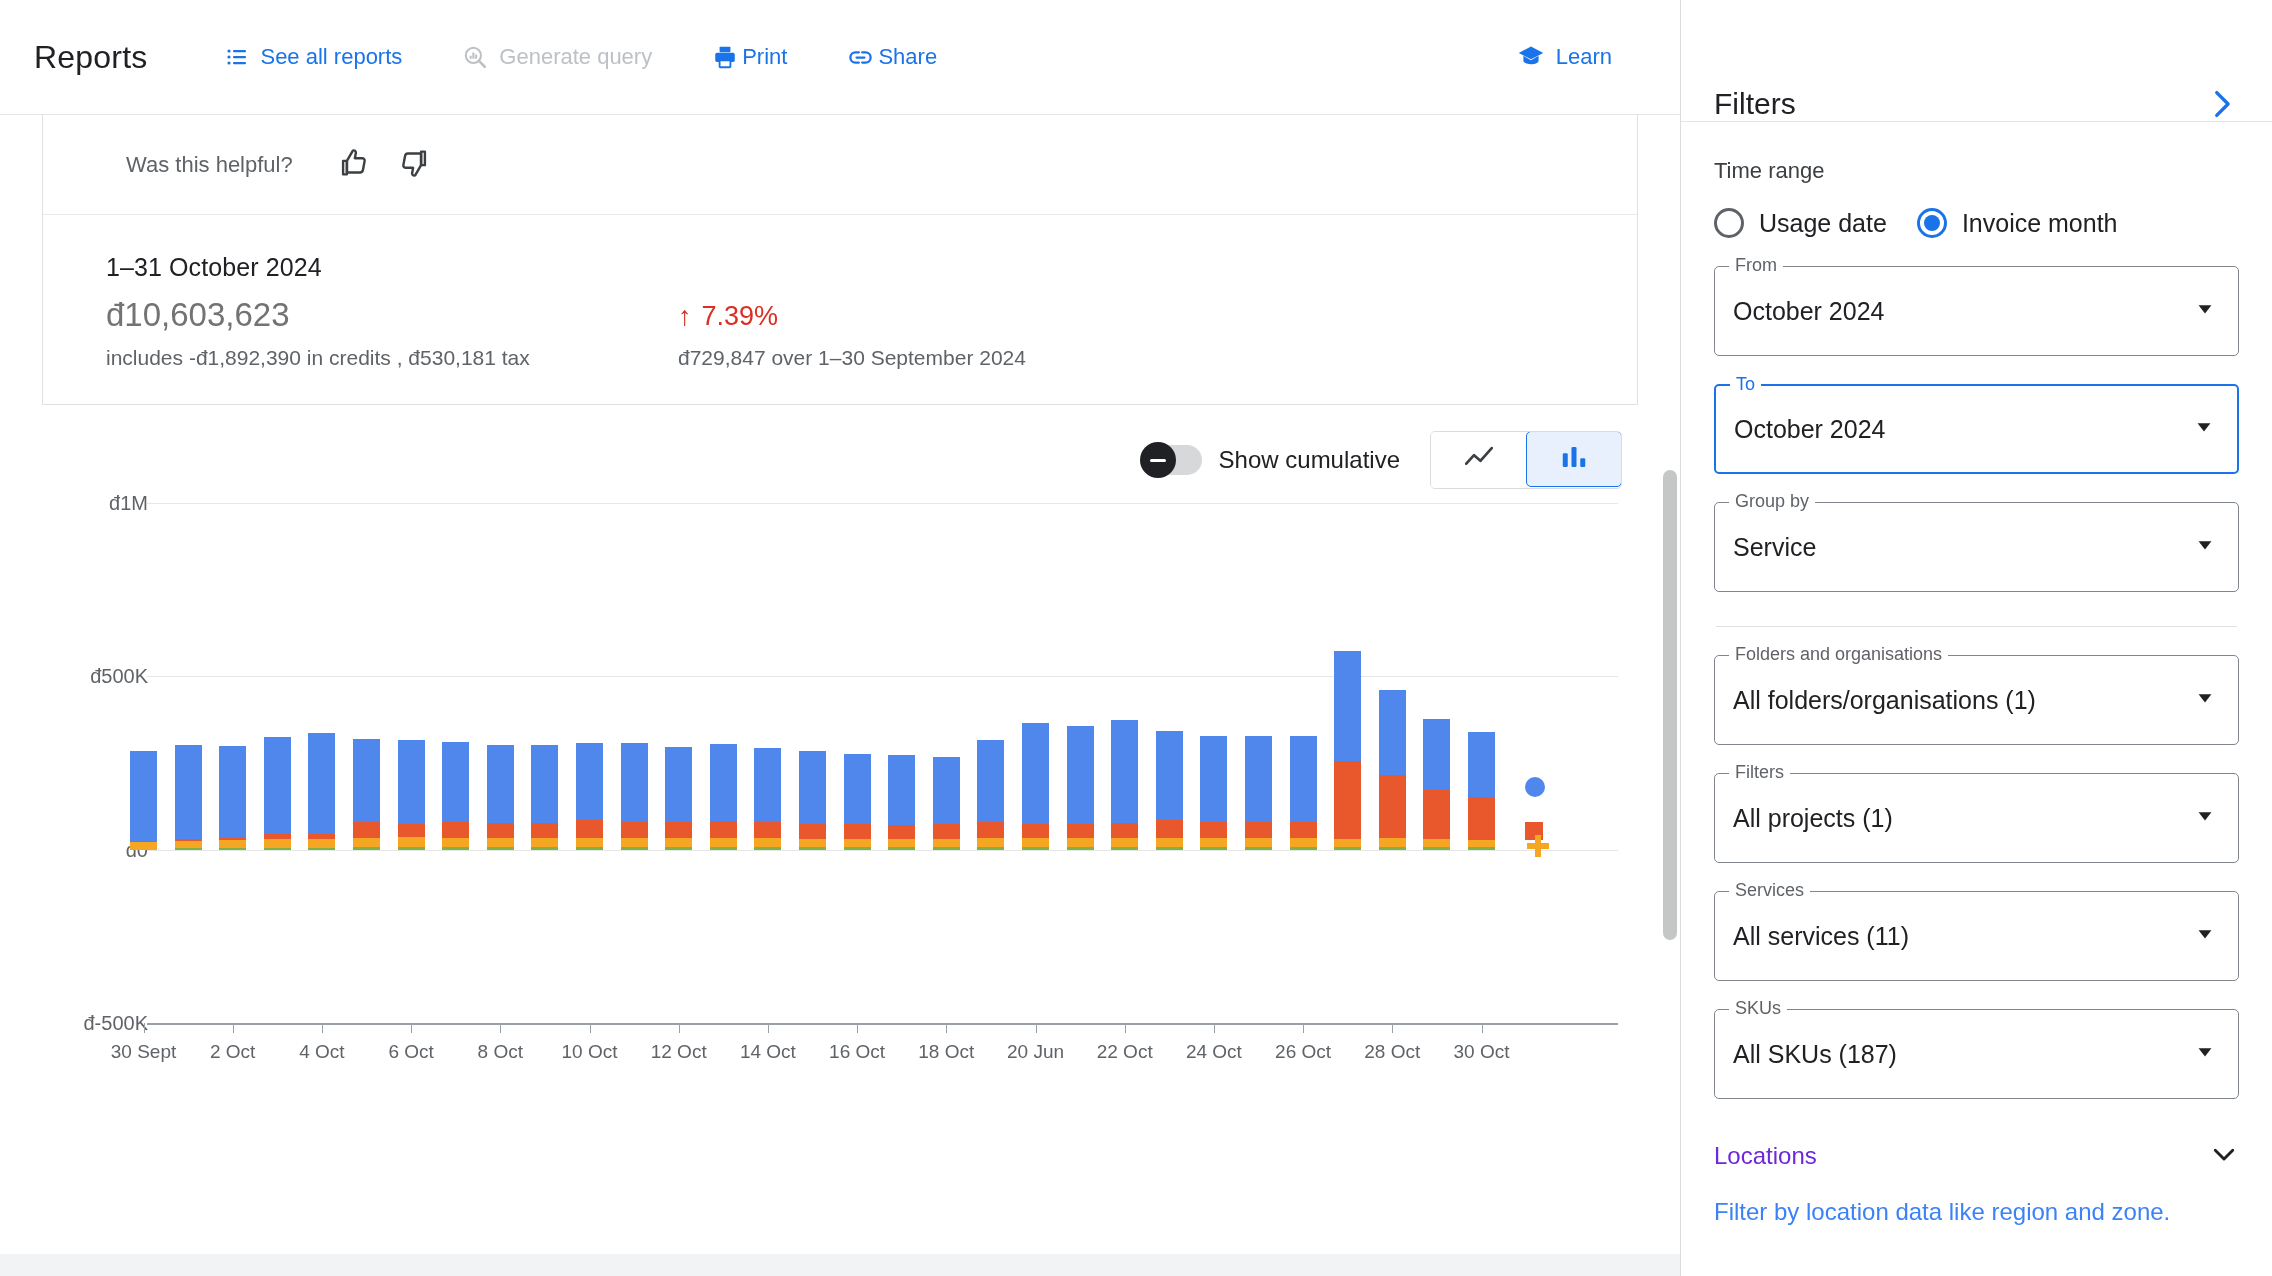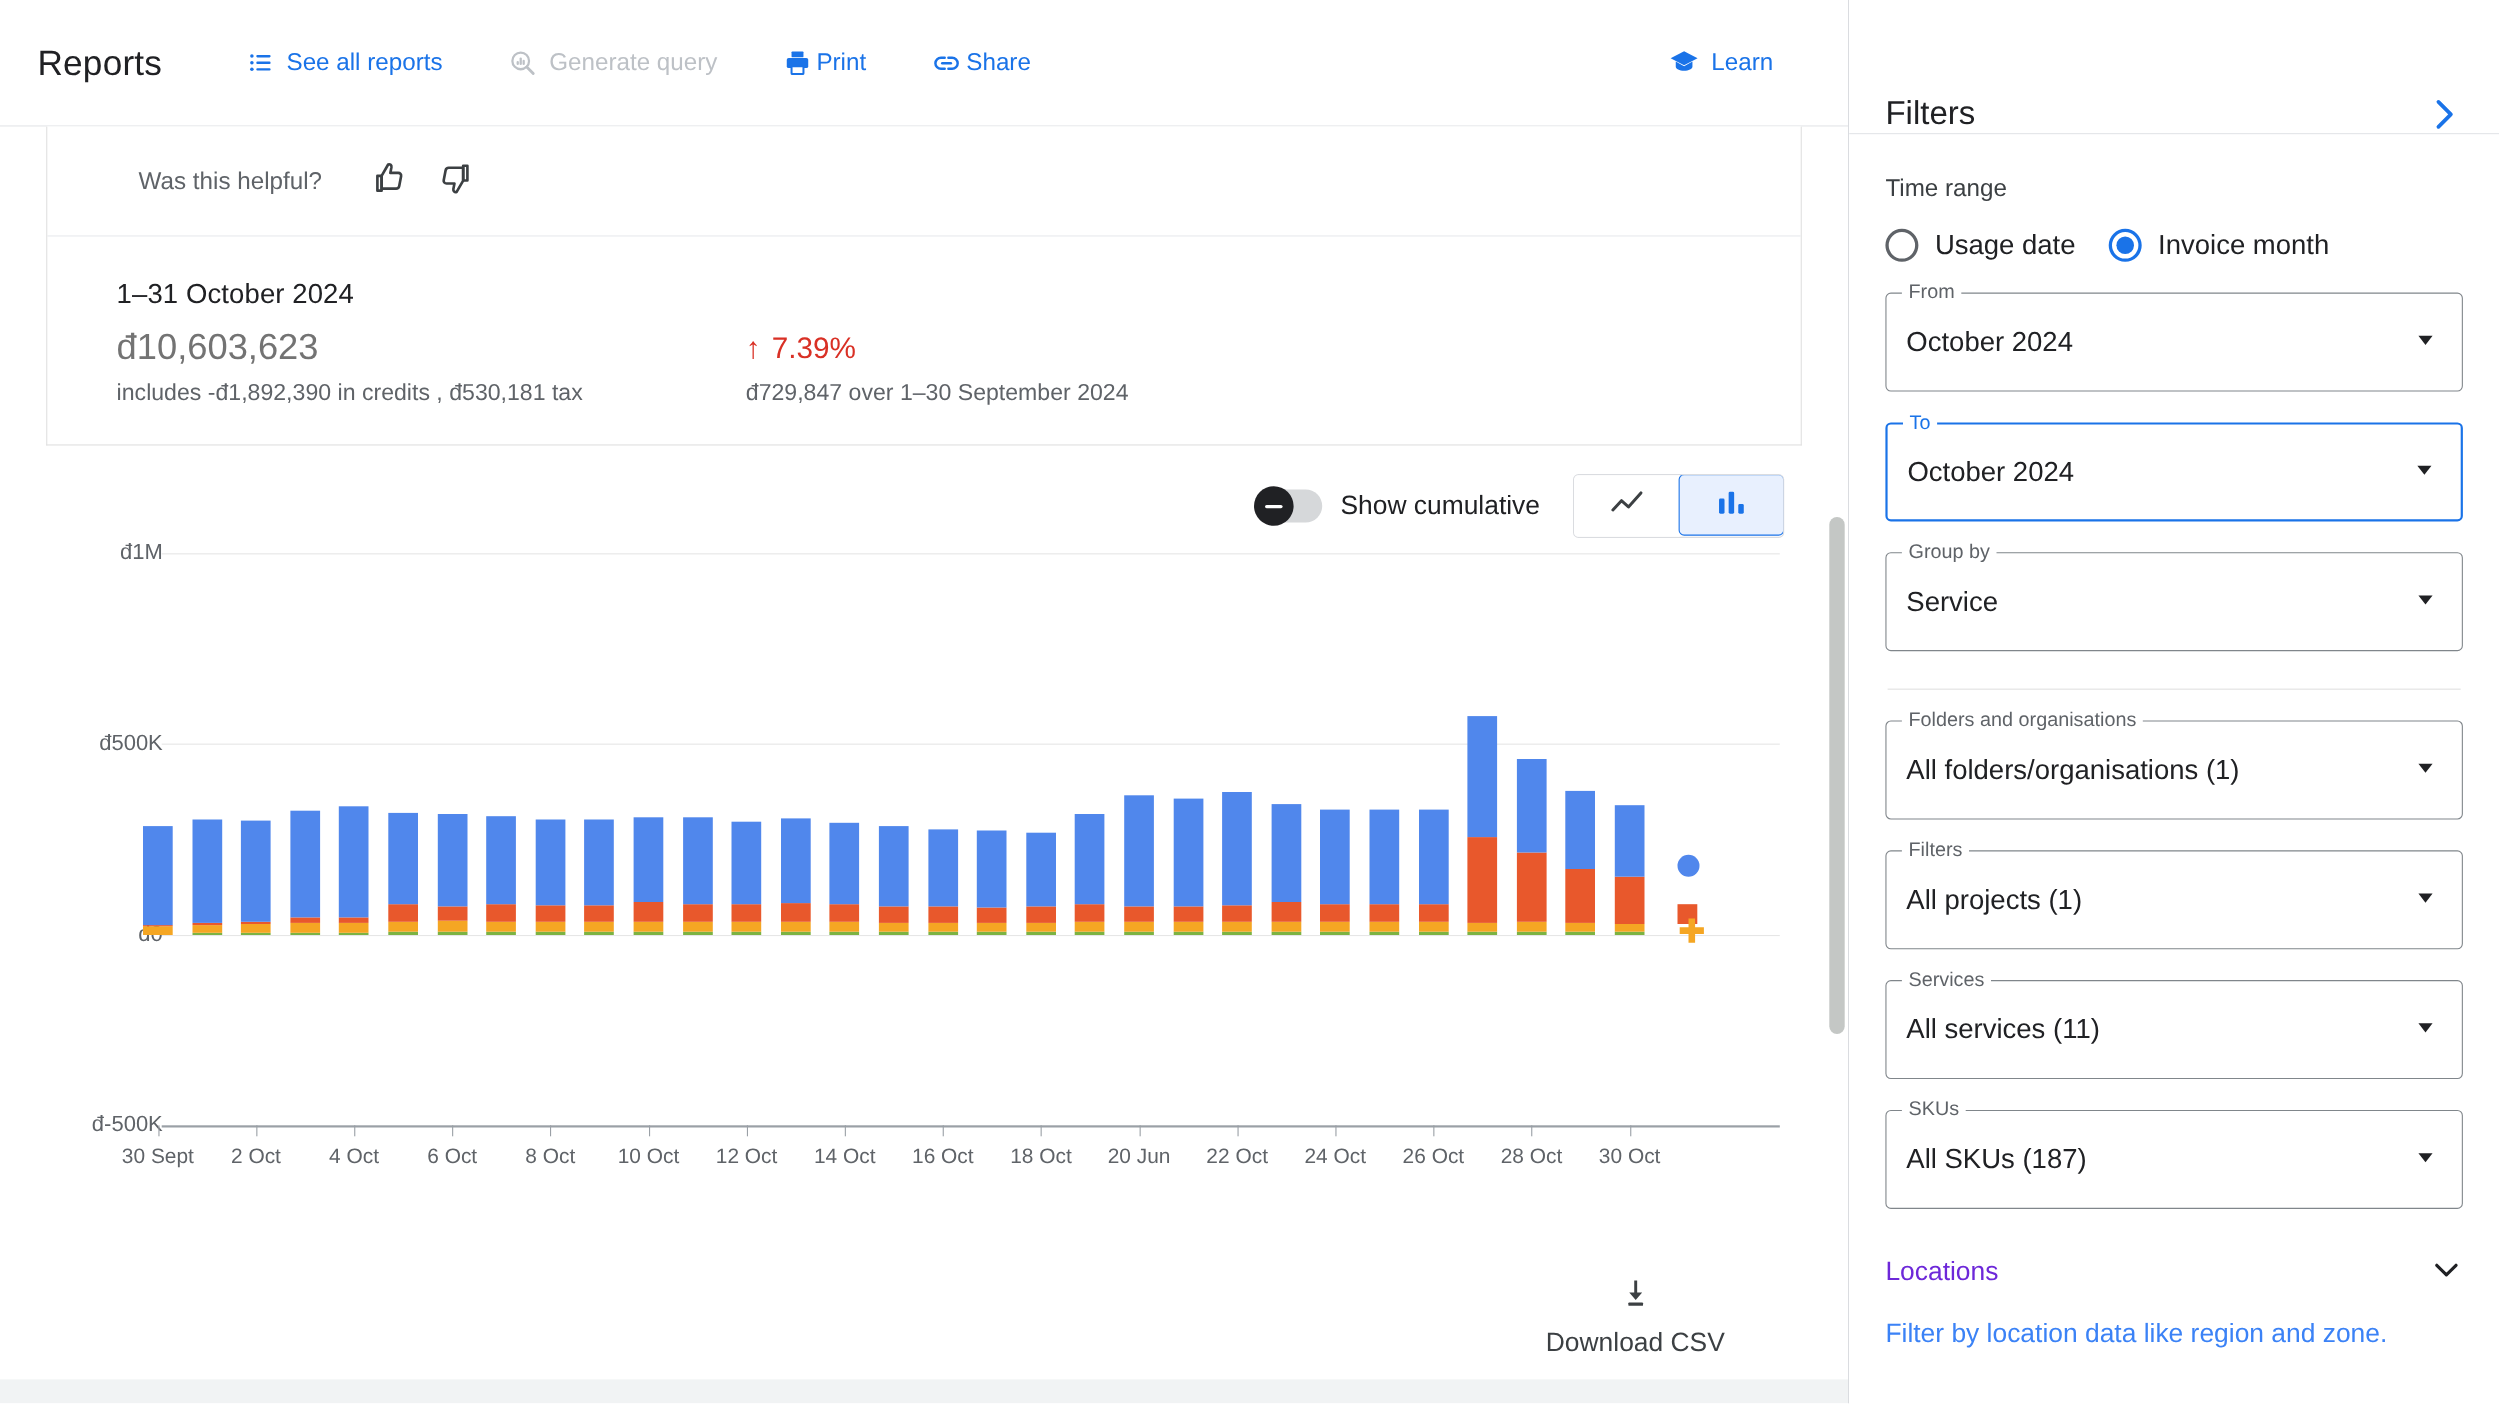--- a/index.html
+++ b/index.html
@@ -556,29 +556,20 @@
             <div class="tick" style="left: 1261.1px; top: 0px;"></div>
             <div class="xlab" style="left: 1261.1px;">26 Oct</div>
             <div class="tick" style="left: 1350.3px; top: 0px;"></div>
             <div class="xlab" style="left: 1350.3px;">28 Oct</div>
             <div class="tick" style="left: 1439.5px; top: 0px;"></div>
             <div class="xlab" style="left: 1439.5px;">30 Oct</div>
           </div>
       </div>
     </div>
 
-    <div class="dl-wrap">
-      <span>
-        <svg width="32" height="32" viewBox="0 0 24 24" fill="#3c4043">
-          <path d="M11 3h2v8.2h3.4L12 16.4 7.6 11.2H11z"></path>
-          <rect x="7" y="18" width="10" height="2.3" rx="0.6"></rect>
-        </svg>
-      </span>
-      <span class="dl-text">Download CSV</span>
-    </div>
 
     <div class="vscroll"></div>
     <div class="bottom-strip"></div>
   </div>
 
   <div class="filters">
     <div class="filters-head">
       <div class="filters-title">Filters</div>
       <div class="chev-right">
         <svg width="34" height="34" viewBox="0 0 24 24" fill="none" stroke="#1a73e8" stroke-width="2.4" stroke-linecap="round" stroke-linejoin="round">

